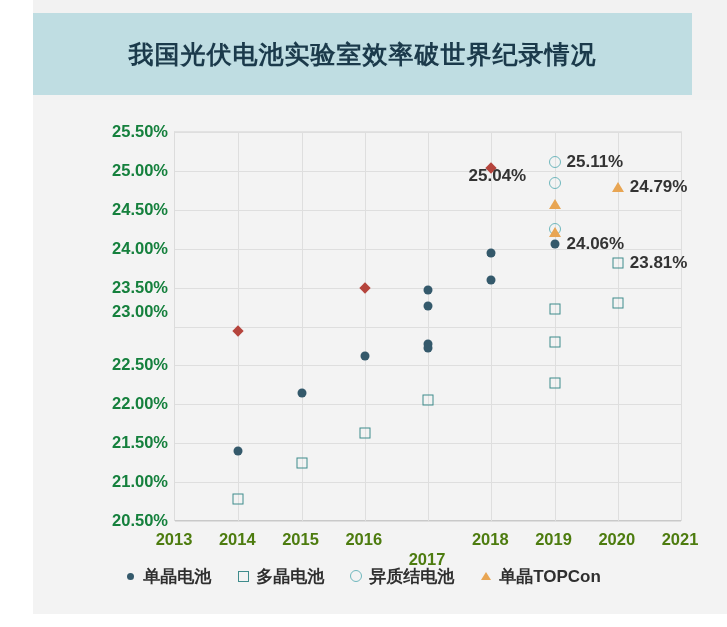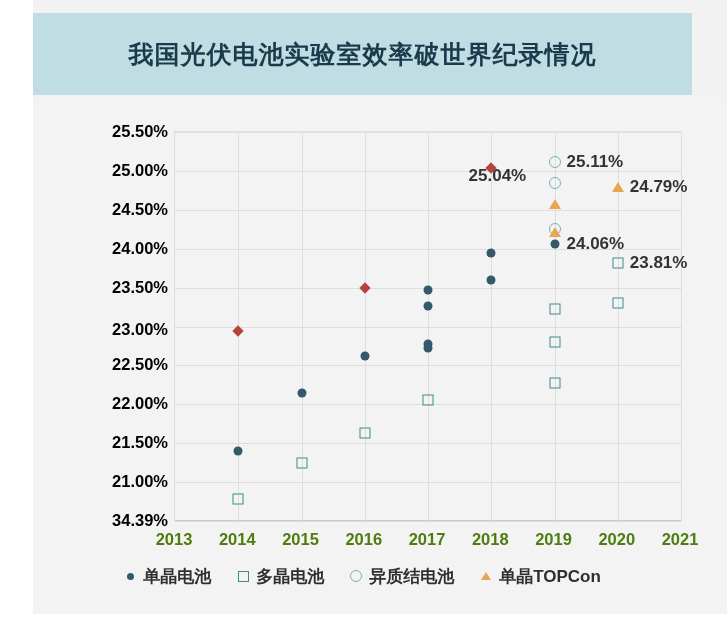--- a/index.html
+++ b/index.html
@@ -54,21 +54,21 @@
     border-left:1px solid #dedede;
   }
   .axis-bottom{
     position:absolute;left:0;bottom:0;width:100%;height:0;
     border-top:1px solid #c9c9c9;
   }
 
   .ylab{
     position:absolute;right:0;
     transform:translateY(-50%);
-    font-size:16.5px;font-weight:bold;color:#000000;
+    font-size:16.5px;font-weight:bold;color:#15803d;
     white-space:nowrap;
   }
   .ylabels{position:absolute;left:30px;top:31px;width:105px;height:389px;}
 
   .xlab{
     position:absolute;top:0;
     transform:translateX(-50%);
     font-size:16.5px;font-weight:bold;color:#4d7c0f;
     white-space:nowrap;
   }
@@ -116,26 +116,26 @@
   </div>
 
   <div class="chart-area">
 
     <div class="ylabels">
         <div class="ylab" style="top: 0px;">25.50%</div>
         <div class="ylab" style="top: 38.9px;">25.00%</div>
         <div class="ylab" style="top: 77.8px;">24.50%</div>
         <div class="ylab" style="top: 116.7px;">24.00%</div>
         <div class="ylab" style="top: 155.6px;">23.50%</div>
-        <div class="ylab" style="top: 198px; margin-left: 24px;">23.00%</div>
+        <div class="ylab" style="top: 180px; margin-left: 24px;">23.00%</div>
         <div class="ylab" style="top: 233.4px;">22.50%</div>
         <div class="ylab" style="top: 272.3px;">22.00%</div>
         <div class="ylab" style="top: 311.2px;">21.50%</div>
         <div class="ylab" style="top: 350.1px;">21.00%</div>
-        <div class="ylab" style="top: 389px;">34.39%</div>
+        <div class="ylab" style="top: 389px;">20.50%</div>
       </div>
 
     <div class="plot">
       <div class="axis-bottom"></div>
     <div class="gridline-h" style="top: 0px;"></div>
         <div class="gridline-h" style="top: 38.9px;"></div>
         <div class="gridline-h" style="top: 77.8px;"></div>
         <div class="gridline-h" style="top: 116.7px;"></div>
         <div class="gridline-h" style="top: 155.6px;"></div>
         <div class="gridline-h" style="top: 194.5px;"></div>
@@ -241,21 +241,21 @@
         <div class="dlabel" style="top: 55.238px; left: 454.75px;">24.79%</div>
         <div class="dlabel" style="top: 112.032px; left: 391.5px;">24.06%</div>
         <div class="dlabel" style="top: 131.482px; left: 454.75px;">23.81%</div>
       </div>
 
     <div class="xlabels">
         <div class="xlab" style="left: 0px;">2013</div>
         <div class="xlab" style="left: 63.25px;">2014</div>
         <div class="xlab" style="left: 126.5px;">2015</div>
         <div class="xlab" style="left: 189.75px;">2016</div>
-        <div class="xlab" style="left: 253px;">2017</div>
+        <div class="xlab" style="left: 253px; margin-top: 20px;">2017</div>
         <div class="xlab" style="left: 316.25px;">2018</div>
         <div class="xlab" style="left: 379.5px;">2019</div>
         <div class="xlab" style="left: 442.75px;">2020</div>
         <div class="xlab" style="left: 506px;">2021</div>
       </div>
 
   </div>
 
   <div class="legend">
       <div class="leg-item">

